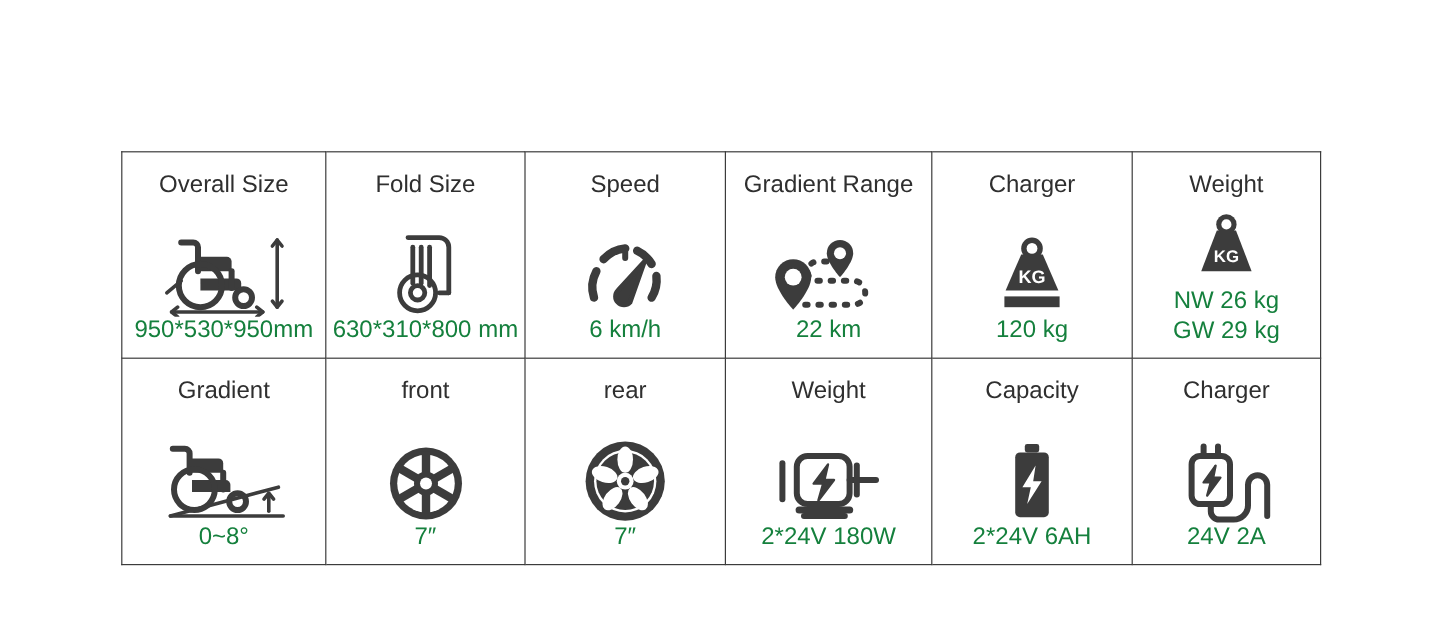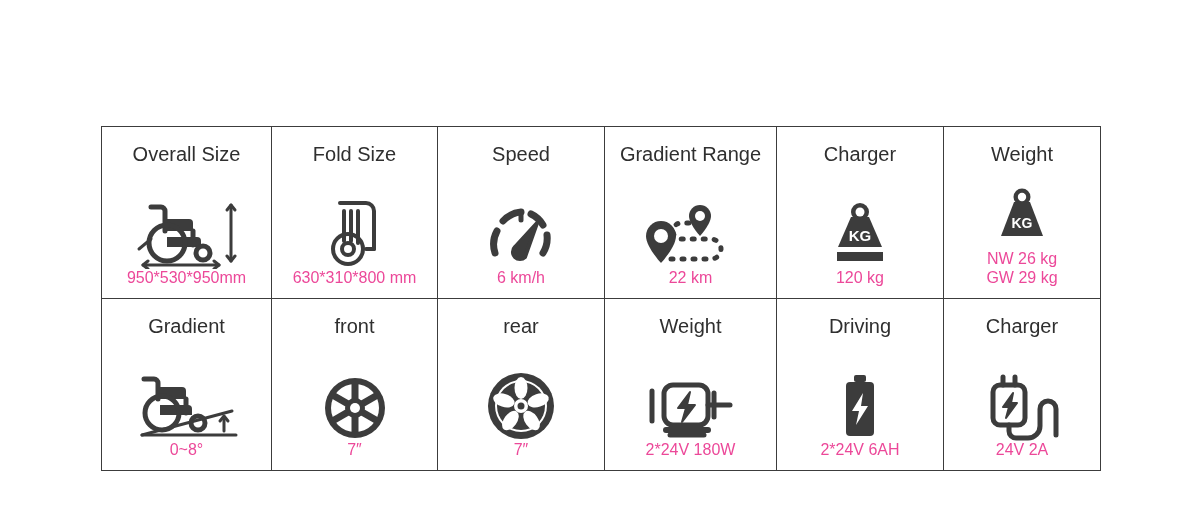--- a/index.html
+++ b/index.html
@@ -79,22 +79,22 @@
   .cell-icon {
     flex: 1 1 auto;
     display: flex;
     align-items: flex-end;
     justify-content: center;
     min-height: 66px;
     width: 100%;
   }
   .cell-icon svg { display: block; }
   .cell-value {
-    font-size: 16px;
-    color: #ec4899;
+    font-size: 20px;
+    color: #15803d;
     line-height: 1.18;
     text-align: center;
     white-space: nowrap;
   }
   .cell-value.two-line { line-height: 1.22; }
 
   
   col.c1 { width: 170px; }
   col.c2 { width: 166px; }
   col.c3 { width: 167px; }
@@ -346,21 +346,21 @@
 
                 <path d="M46 15 l-12 16 h8 l-4 14 l13 -17 h-8 z" fill="#3c3c3c" stroke="#3c3c3c" stroke-width="2" stroke-linejoin="round"></path>
               </svg>
             </div>
             <div class="cell-value">2*24V 180W</div>
           </div>
         </td>
 
         <td>
           <div class="cell">
-            <div class="cell-label">Driving</div>
+            <div class="cell-label">Capacity</div>
             <div class="cell-icon">
               <svg width="44" height="68" viewBox="0 0 44 68" fill="none">
 
                 <rect x="16" y="2" width="12" height="7" rx="2" fill="#3c3c3c"></rect>
 
                 <rect x="8" y="9" width="28" height="54" rx="4" fill="#3c3c3c"></rect>
 
                 <path d="M25 20 l-11 18 h7 l-3 14 l12 -19 h-7 z" fill="#ffffff"></path>
               </svg>
             </div>

